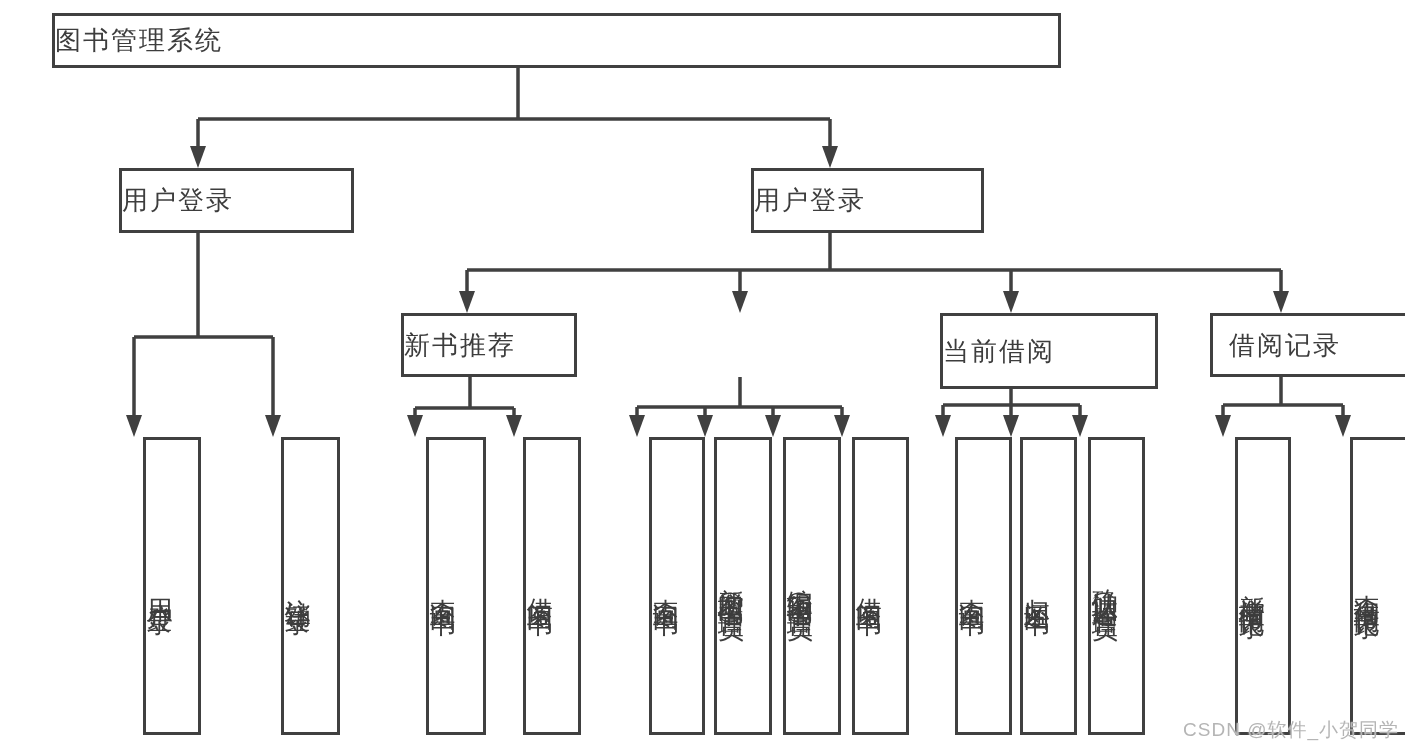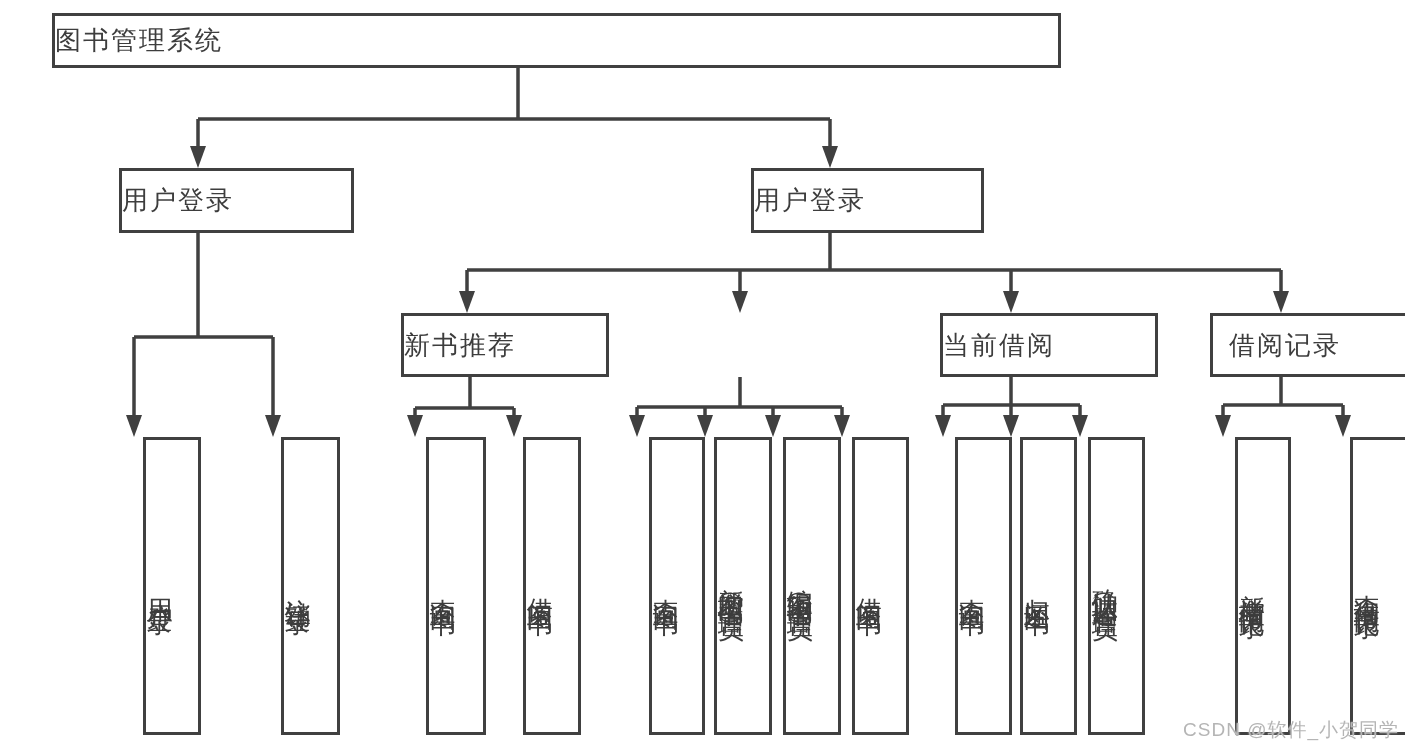--- a/index.html
+++ b/index.html
@@ -115,24 +115,24 @@
     <span class="label">图书管理系统</span>
   </div>
 
   <div class="box h" style="left:81px;top:168px;width:235px;height:65px;">
     <span class="label">用户登录</span>
   </div>
   <div class="box h" style="left:713px;top:168px;width:233px;height:65px;">
     <span class="label">用户登录</span>
   </div>
 
-  <div class="box h" style="left:363px;top:313px;width:208px;height:64px;">
+  <div class="box h" style="left:363px;top:313px;width:176px;height:64px;">
     <span class="label">新书推荐</span>
   </div>
-  <div class="box h" style="left:902px;top:313px;width:218px;height:64px;">
+  <div class="box h" style="left:902px;top:313px;width:218px;height:76px;">
     <span class="label">当前借阅</span>
   </div>
   <div class="box h" style="left:1172px;top:313px;width:218px;height:64px;padding-left:16px;">
     <span class="label">借阅记录</span>
   </div>
 
   <div class="box v" style="left:105px;top:437px;width:58px;height:298px;">
     <span class="label">用户登录</span>
   </div>
   <div class="box v" style="left:243px;top:437px;width:59px;height:298px;">

